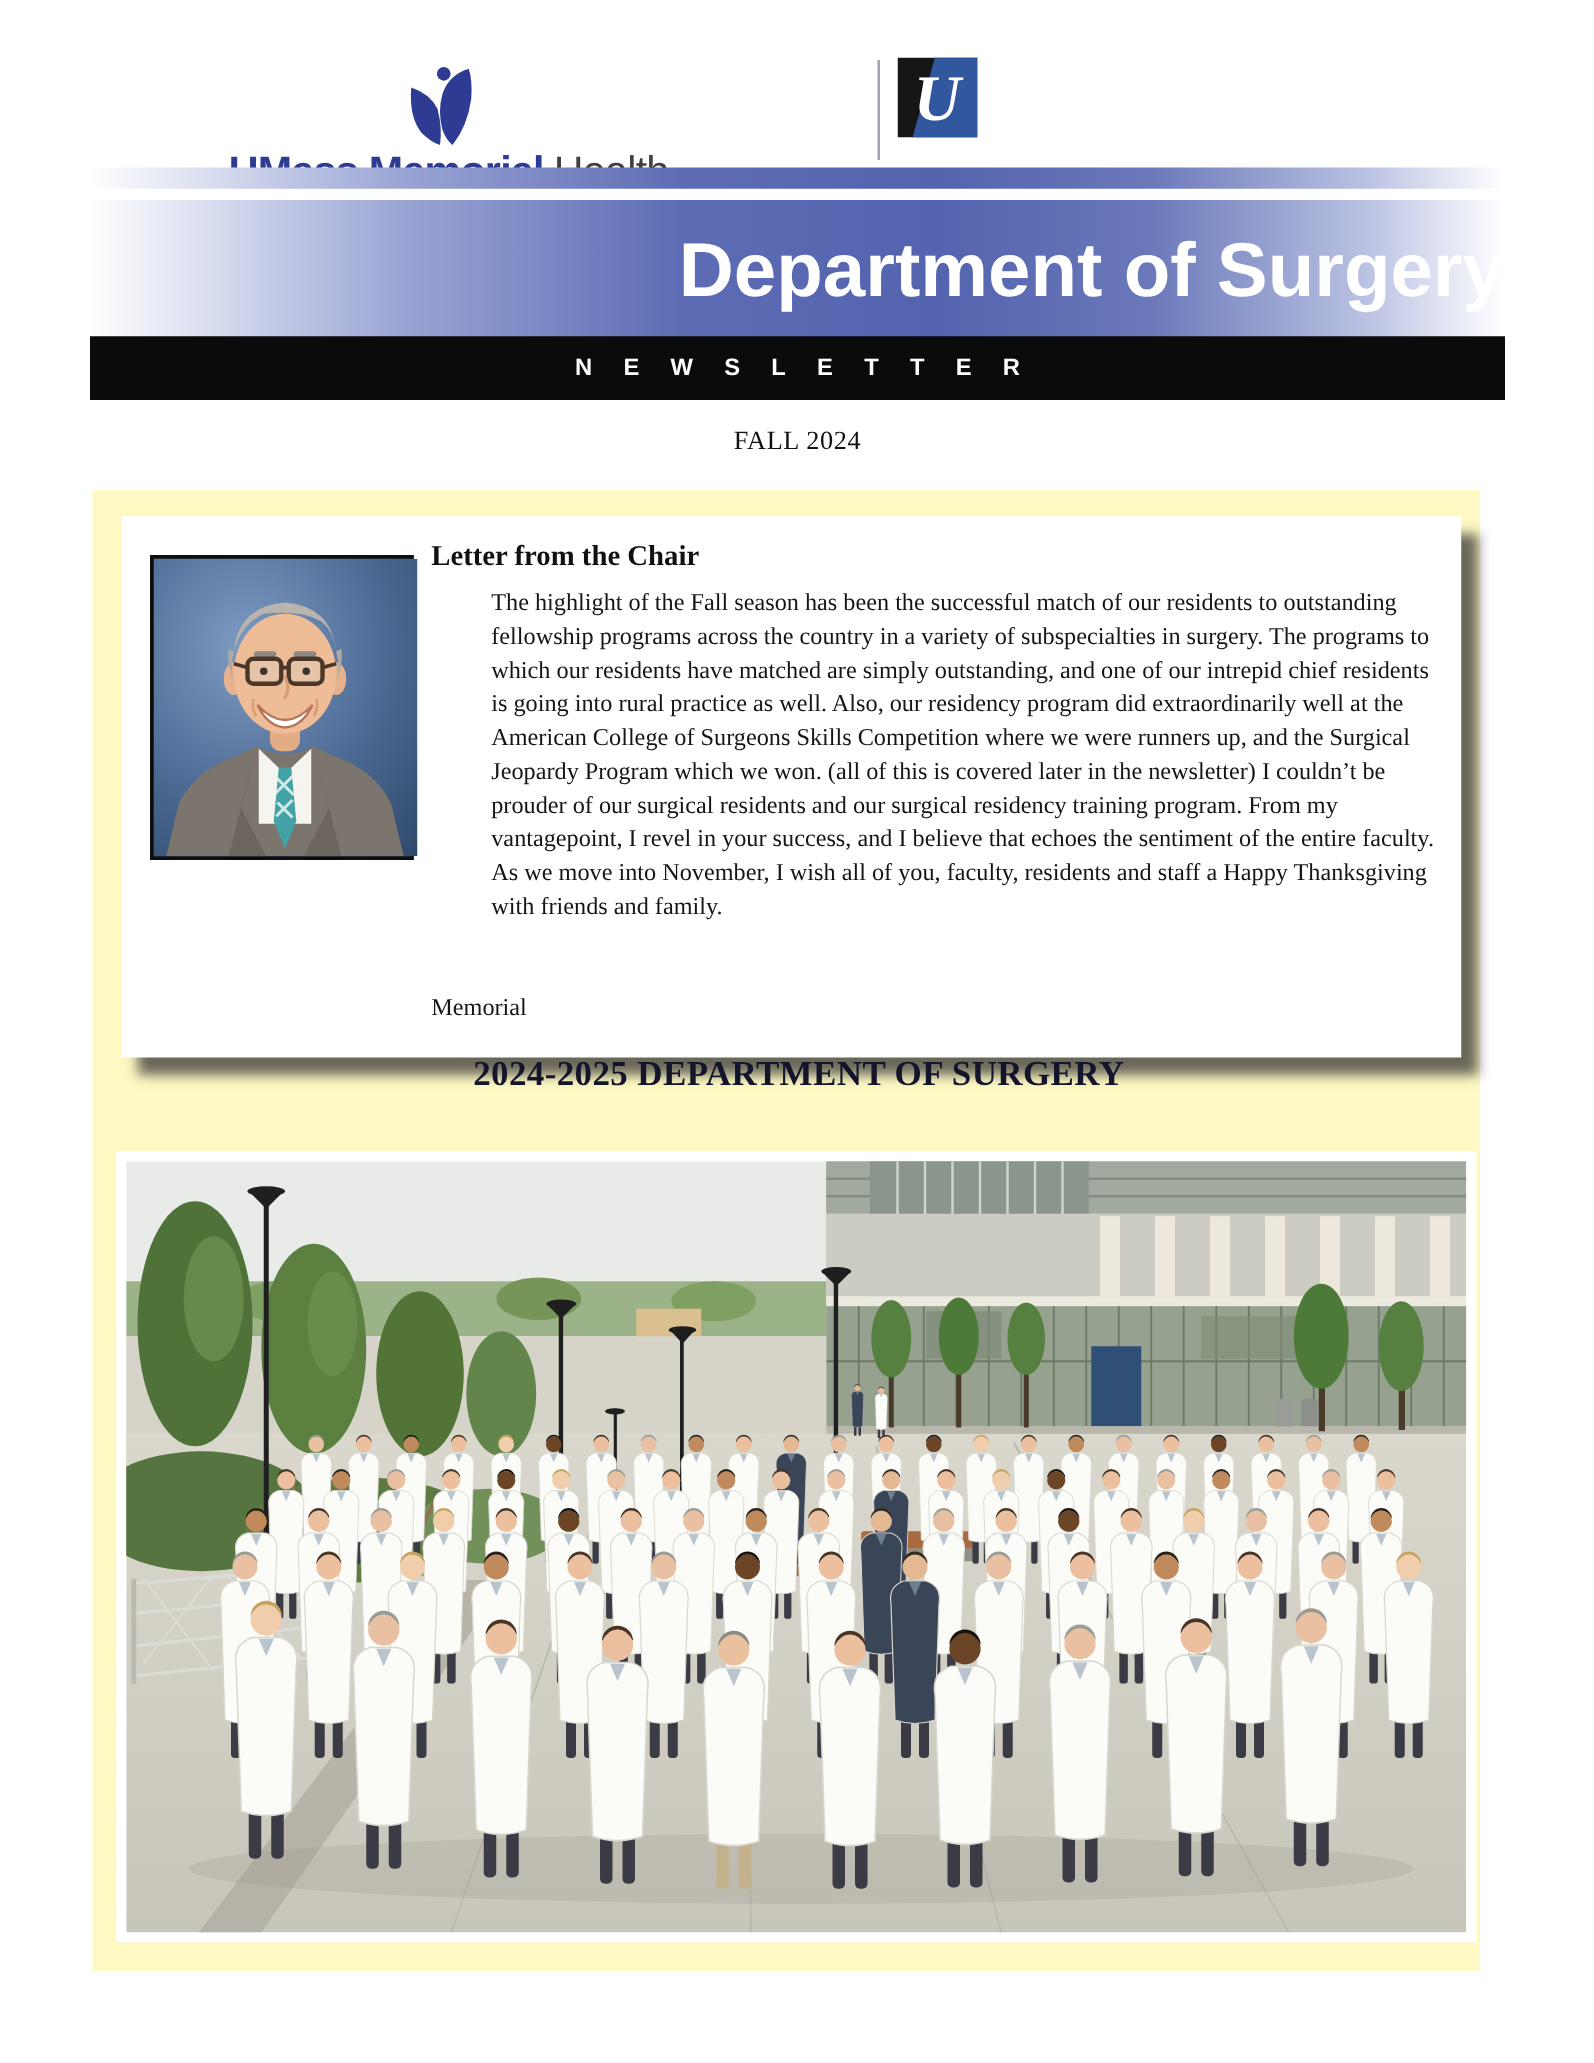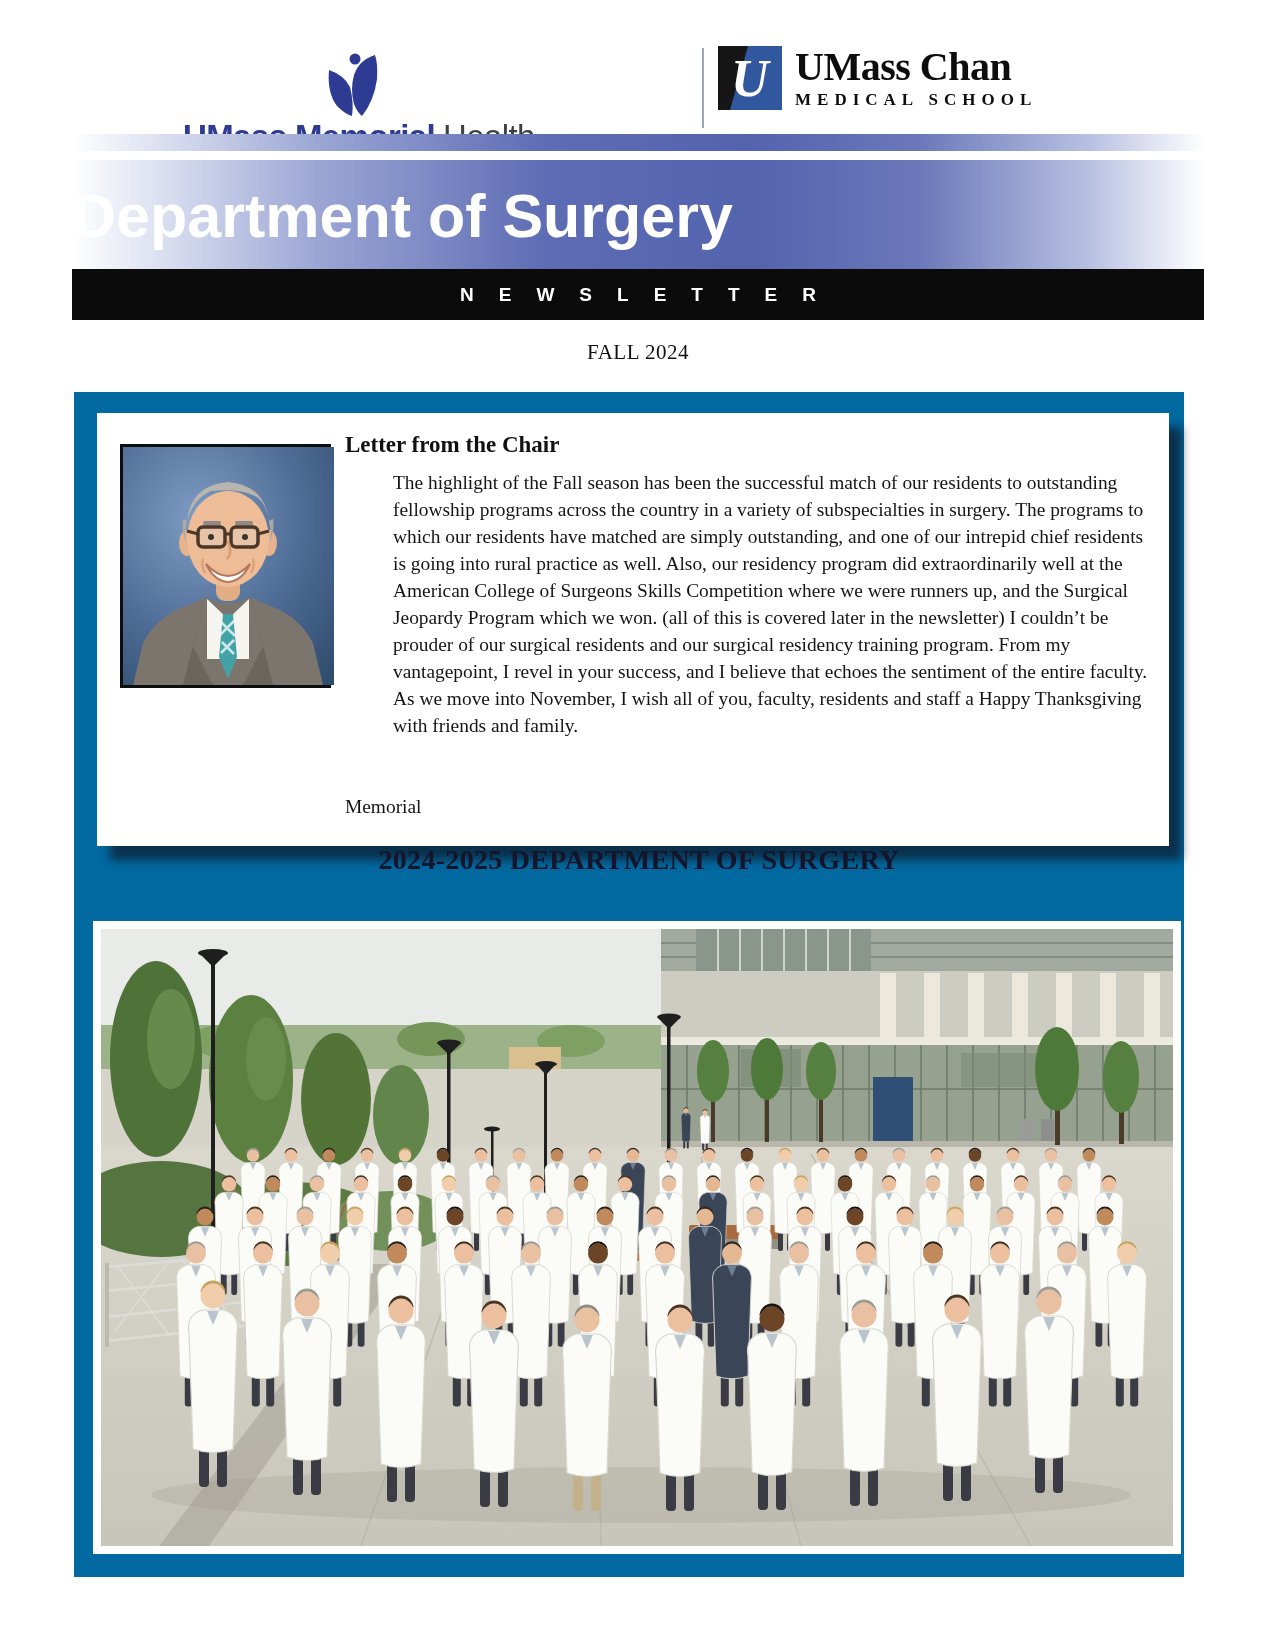--- a/index.html
+++ b/index.html
@@ -15,28 +15,28 @@
   .memorial-reg  { color:#3f3f3e; font-weight:400; margin-left:8px; }
   .logo-divider { left:702px; top:48px; width:2px; height:80px; background:#9fa3b3; }
   .logo-chan { left:718px; top:46px; display:flex; align-items:center; }
   .logo-chan svg { display:block; margin-right:13px; }
   .chan-name { font-family:"Liberation Serif", serif; font-size:40px; line-height:1; color:#0d0d0d; font-weight:600; letter-spacing:-0.5px; white-space:nowrap; }
   .chan-sub  { font-family:"Liberation Serif", serif; font-size:17px; letter-spacing:6px; color:#0d0d0d; font-weight:600; margin-top:3px; white-space:nowrap; }
 
   
   .grad { background:linear-gradient(90deg,#ffffff 0%,#dfe3f2 7%,#9aa5d4 22%,#5d6cb4 42%,#5363ae 60%,#6b79ba 75%,#b9c1e2 90%,#ffffff 100%); }
   .strip  { left:72px; top:134px; width:1132px; height:17px; }
-  .banner { left:72px; top:160px; width:1132px; height:112px; display:flex; align-items:center; justify-content:flex-start; }
+  .banner { left:72px; top:160px; width:1132px; height:112px; display:flex; align-items:center; justify-content:flex-end; }
   .banner-title { font-family:"Liberation Sans", sans-serif; font-size:61px; font-weight:700; color:#ffffff; letter-spacing:0px; white-space:nowrap; }
   .newsbar { left:72px; top:269px; width:1132px; height:51px; background:#0b0b0c; display:flex; align-items:center; justify-content:center; }
   .newsbar span { font-family:"Liberation Sans", sans-serif; font-size:19px; font-weight:700; color:#ffffff; letter-spacing:25px; padding-left:25px; white-space:nowrap; }
   .issue { left:72px; top:340px; width:1132px; text-align:center; font-size:21px; font-weight:400; color:#111111; letter-spacing:0.5px; }
 
   
-  .panel { left:74px; top:392px; width:1110px; height:1185px; background:#0369a1;padding-left:23px; }
+  .panel { left:74px; top:392px; width:1110px; height:1185px; background:#fef9c3;padding-left:23px; }
 
   
   .card { position:absolute; left:23px; top:21px; width:1072px; height:433px; background:#ffffff; box-shadow:13px 14px 9px rgba(15,15,25,0.62); }
   .portrait { position:absolute; left:23px; top:31px; width:211px; height:244px; border:3px solid #0e0e0e; background:#44618a; }
   .portrait svg { display:block; }
   .letter-heading { position:absolute; left:248px; top:19px; font-size:23px; font-weight:700; color:#111111; }
   .letter-body { position:absolute; left:248px; top:56px; width:762px; font-size:19.4px; line-height:27px; color:#151515;margin-left:48px; }
   .letter-sig { position:absolute; left:248px; top:383px; font-size:19.4px; color:#151515; }
 
   
@@ -69,24 +69,20 @@
 </div>
 
 <div class="abs logo-divider"></div>
 
 <div class="abs logo-chan">
   <svg width="64" height="64" viewBox="0 0 64 64">
     <rect x="0" y="0" width="64" height="64" fill="#161616"></rect>
     <polygon points="30,0 64,0 64,64 12,64" fill="#31589e"></polygon>
     <text x="13" y="50" font-family="'Liberation Serif',serif" font-style="italic" font-weight="700" font-size="52" fill="#ffffff">U</text>
   </svg>
-  <div>
-    <div class="chan-name">UMass Chan</div>
-    <div class="chan-sub">MEDICAL SCHOOL</div>
-  </div>
 </div>
 
 <div class="abs grad strip"></div>
 <div class="abs grad banner">
   <div class="banner-title">Department of Surgery</div>
 </div>
 <div class="abs newsbar">
   <span>NEWSLETTER</span>
 </div>
 <div class="abs issue">FALL 2024</div>

